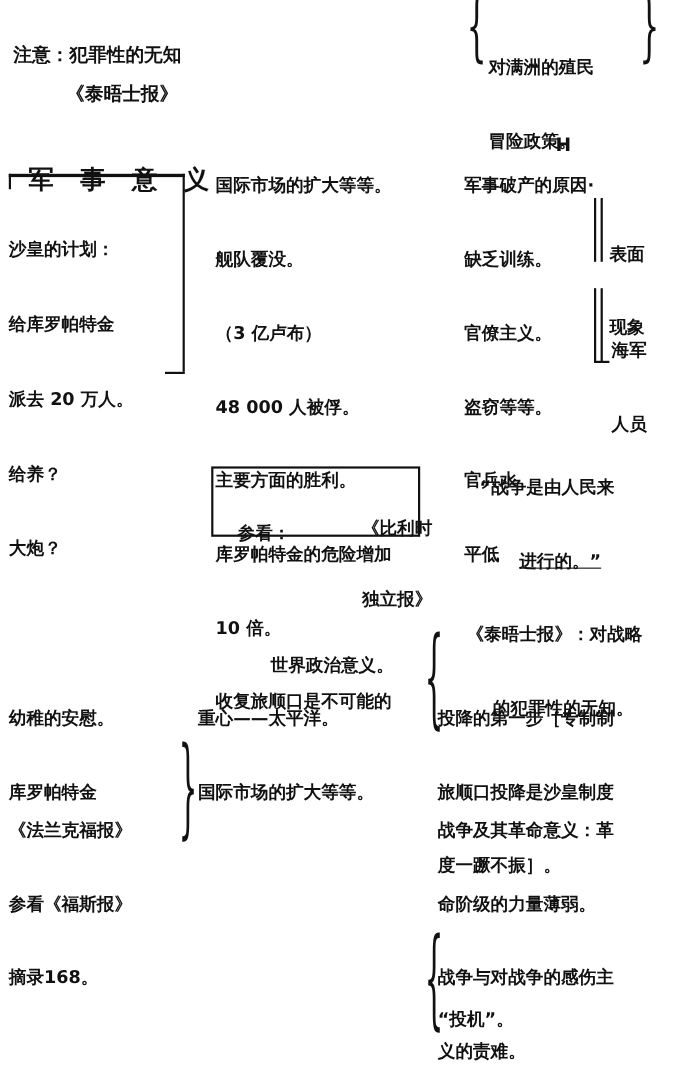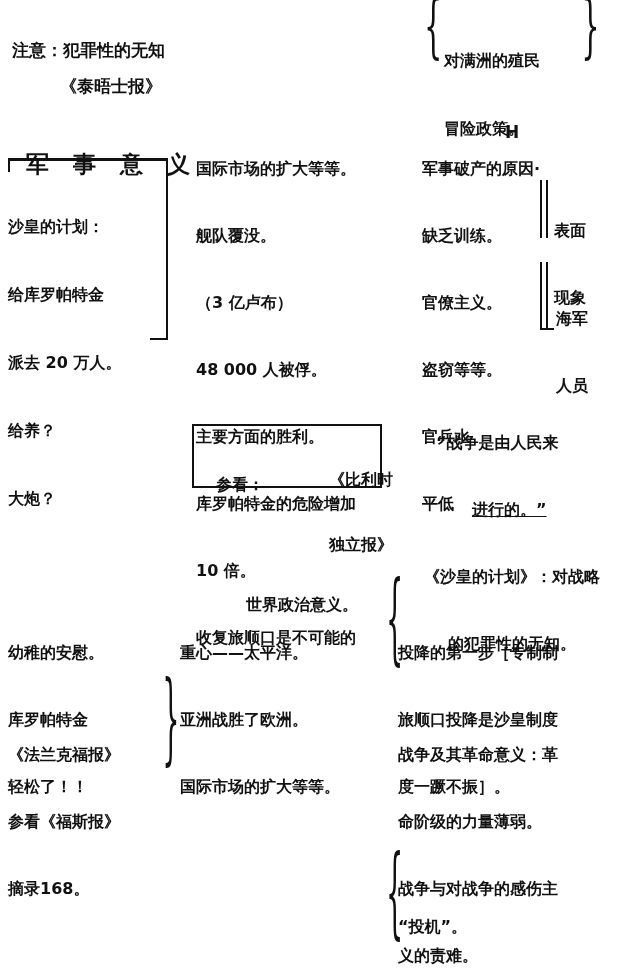--- a/index.html
+++ b/index.html
@@ -143,53 +143,51 @@
   <div class="vrule" style="left:546px; top:262px; height:68px;"></div>
   <div class="thinrule" style="left:540px; top:328px; width:14px;"></div>
   <div class="abs txt lh33" style="left:556px; top:268px;">
     <span class="ln">海军</span>
     <span class="ln">人员</span>
   </div>
 
   <div class="abs txt lh33" style="left:424px; top:392px;">
     <span class="ln" style="padding-left:12px;">“战争是由人民来</span>
     <span class="ln" style="padding-left:48px;text-decoration:underline;">进行的。”</span>
-    <span class="ln">《沙皇的计划》：对战略</span>
+    <span class="ln">《泰晤士报》：对战略</span>
     <span class="ln" style="padding-left:24px;">的犯罪性的无知。</span>
   </div>
 
   <div class="box" style="left:192px; top:424px; width:190px; height:64px;"></div>
   <div class="abs txt" style="left:216px; top:442px;">
     <span class="ln">参看：</span>
   </div>
   <div class="abs txt lh31" style="left:296px; top:430px;">
     <span class="ln">《比利时</span>
     <span class="ln">独立报》</span>
   </div>
 
   <div class="abs txt" style="left:246px; top:562px;">
     <span class="ln">世界政治意义。</span>
   </div>
 
   <div class="abs txt lh33" style="left:8px; top:602px;">
     <span class="ln">幼稚的安慰。</span>
     <span class="ln">库罗帕特金</span>
-    <span class="ln">轻松了！！</span>
   </div>
 
   <div class="abs txt lh33" style="left:8px; top:704px;">
     <span class="ln">《法兰克福报》</span>
     <span class="ln">参看《福斯报》</span>
     <span class="ln">摘录168。</span>
   </div>
   <div class="brace brace-r" style="left:158px; top:700px; font-size:34px; transform:scale(0.8,2.9);">}</div>
 
   <div class="abs txt lh33" style="left:180px; top:602px;">
     <span class="ln">重心——太平洋。</span>
-    <span class="ln">亚洲战胜了欧洲。</span>
     <span class="ln">国际市场的扩大等等。</span>
   </div>
 
   <div class="brace" style="left:386px; top:600px; font-size:34px; transform:scale(0.8,2.9);">{</div>
   <div class="abs txt lh33" style="left:398px; top:602px;">
     <span class="ln">投降的第一步［专制制</span>
     <span class="ln">旅顺口投降是沙皇制度</span>
     <span class="ln">度一蹶不振］。</span>
   </div>
 

